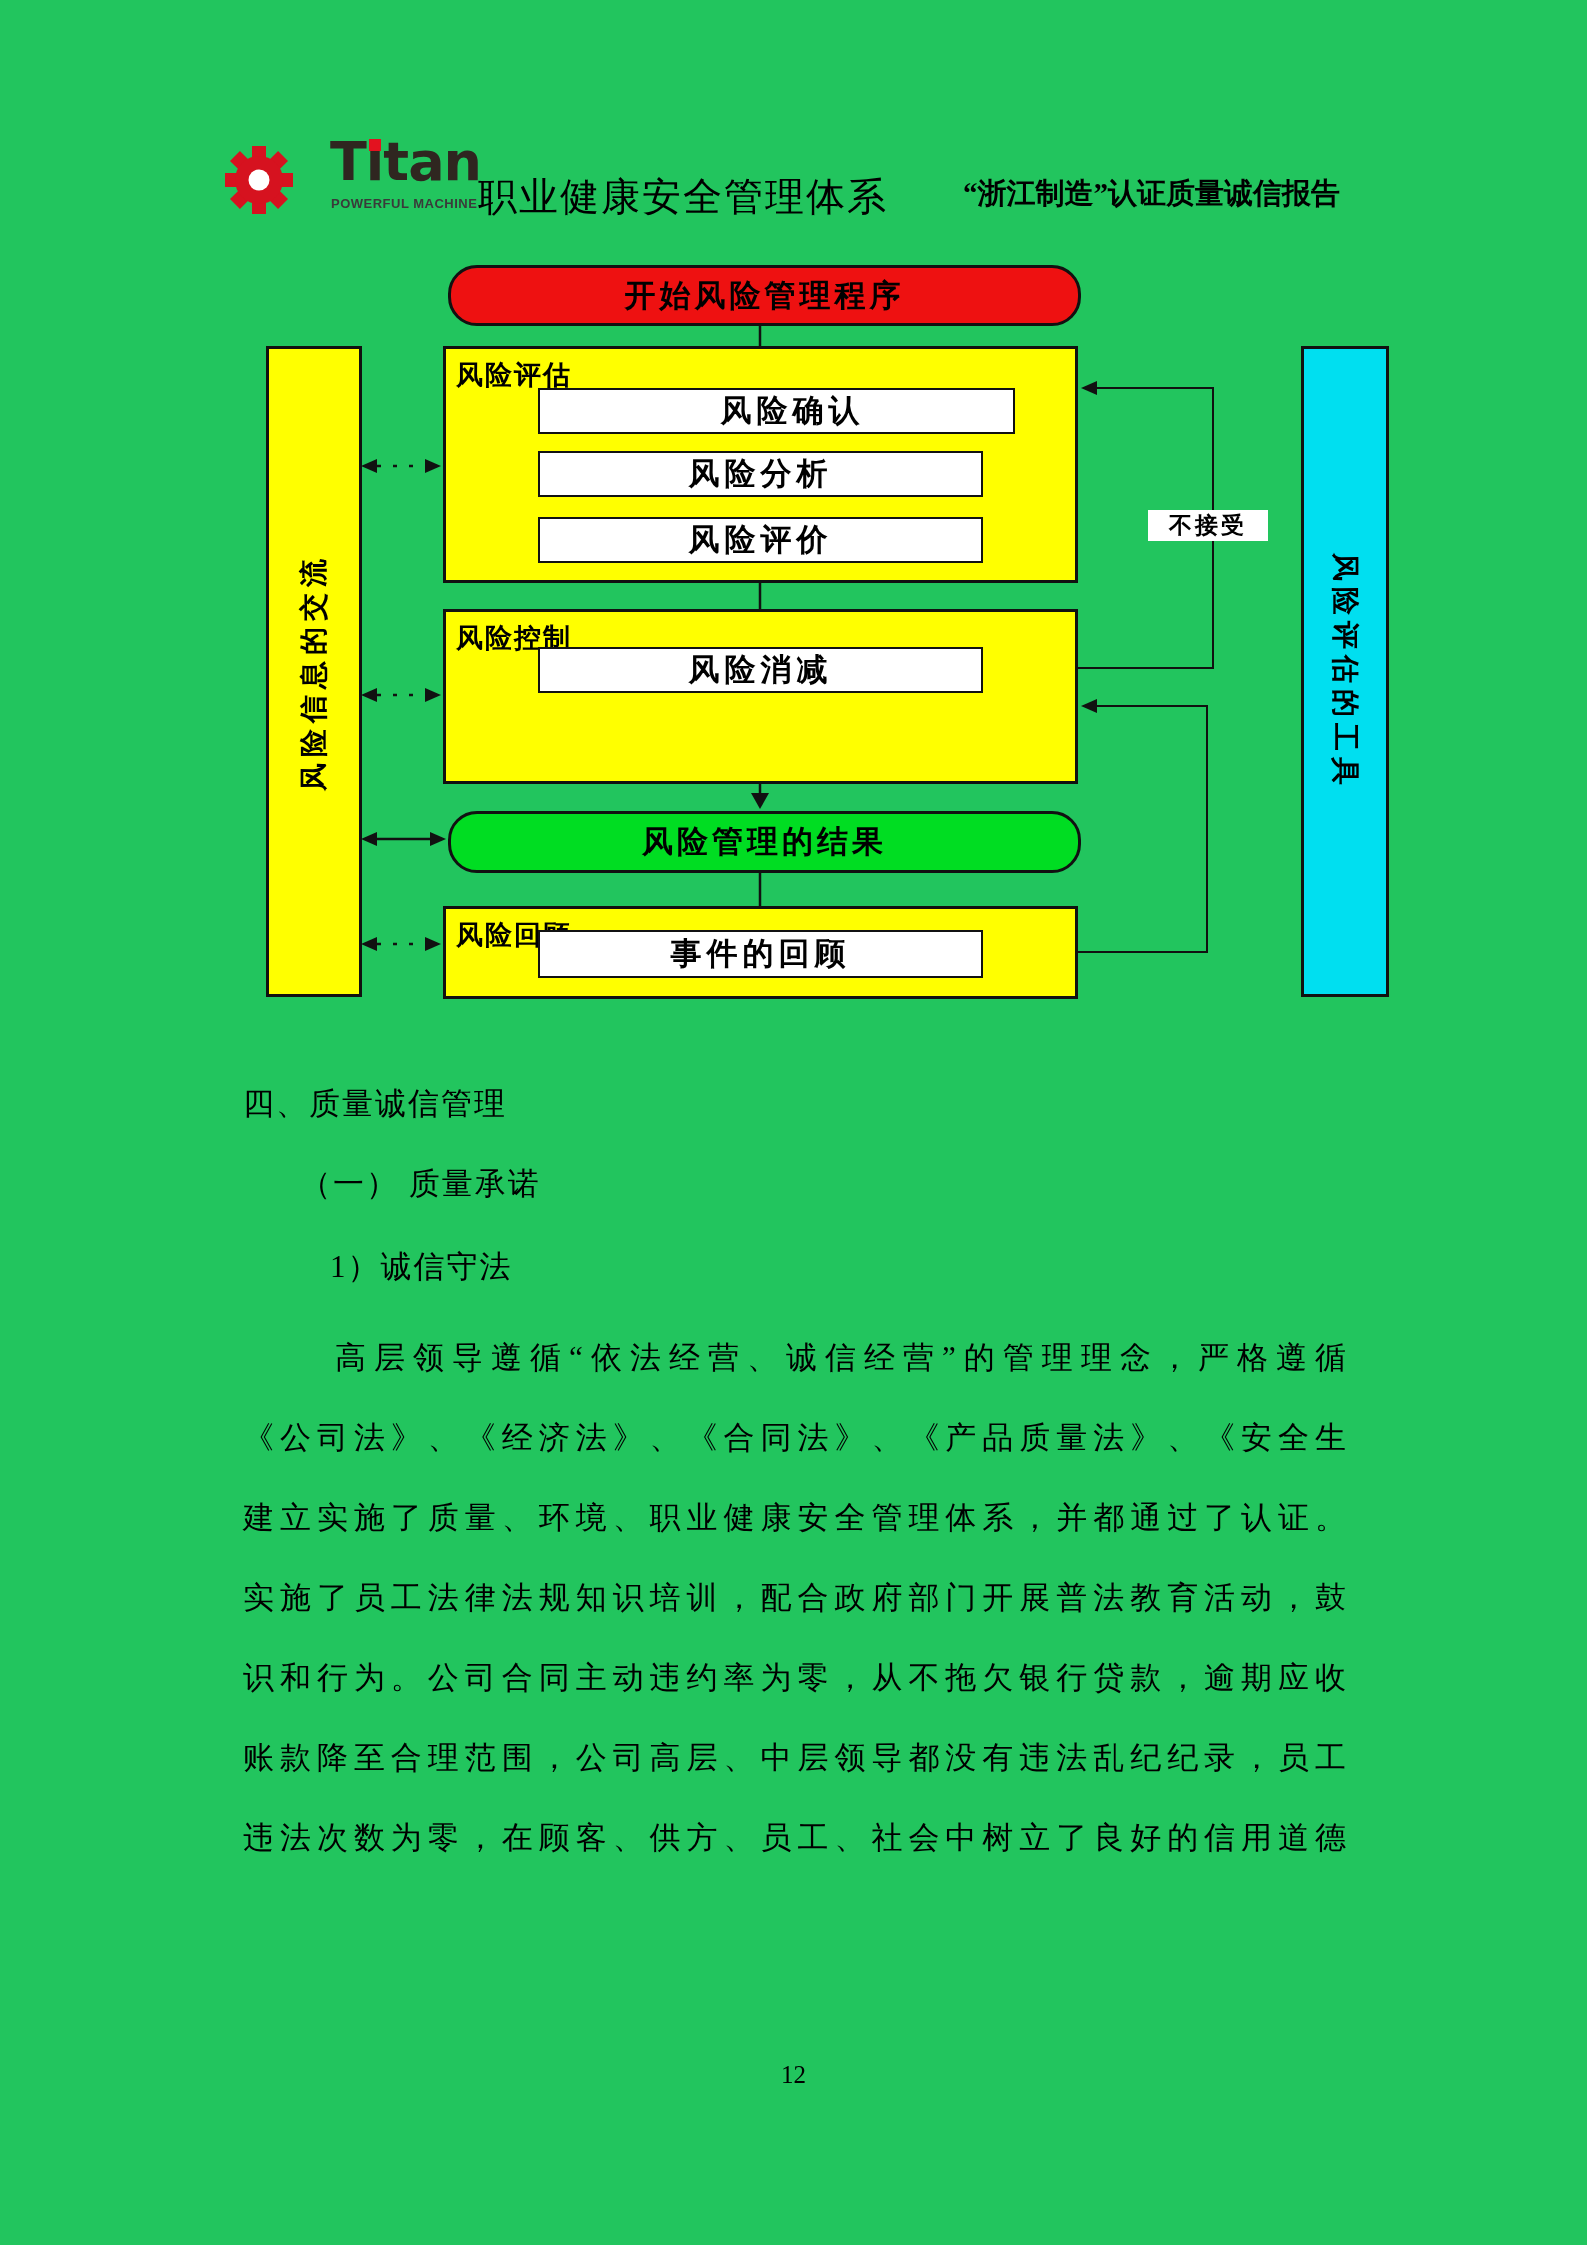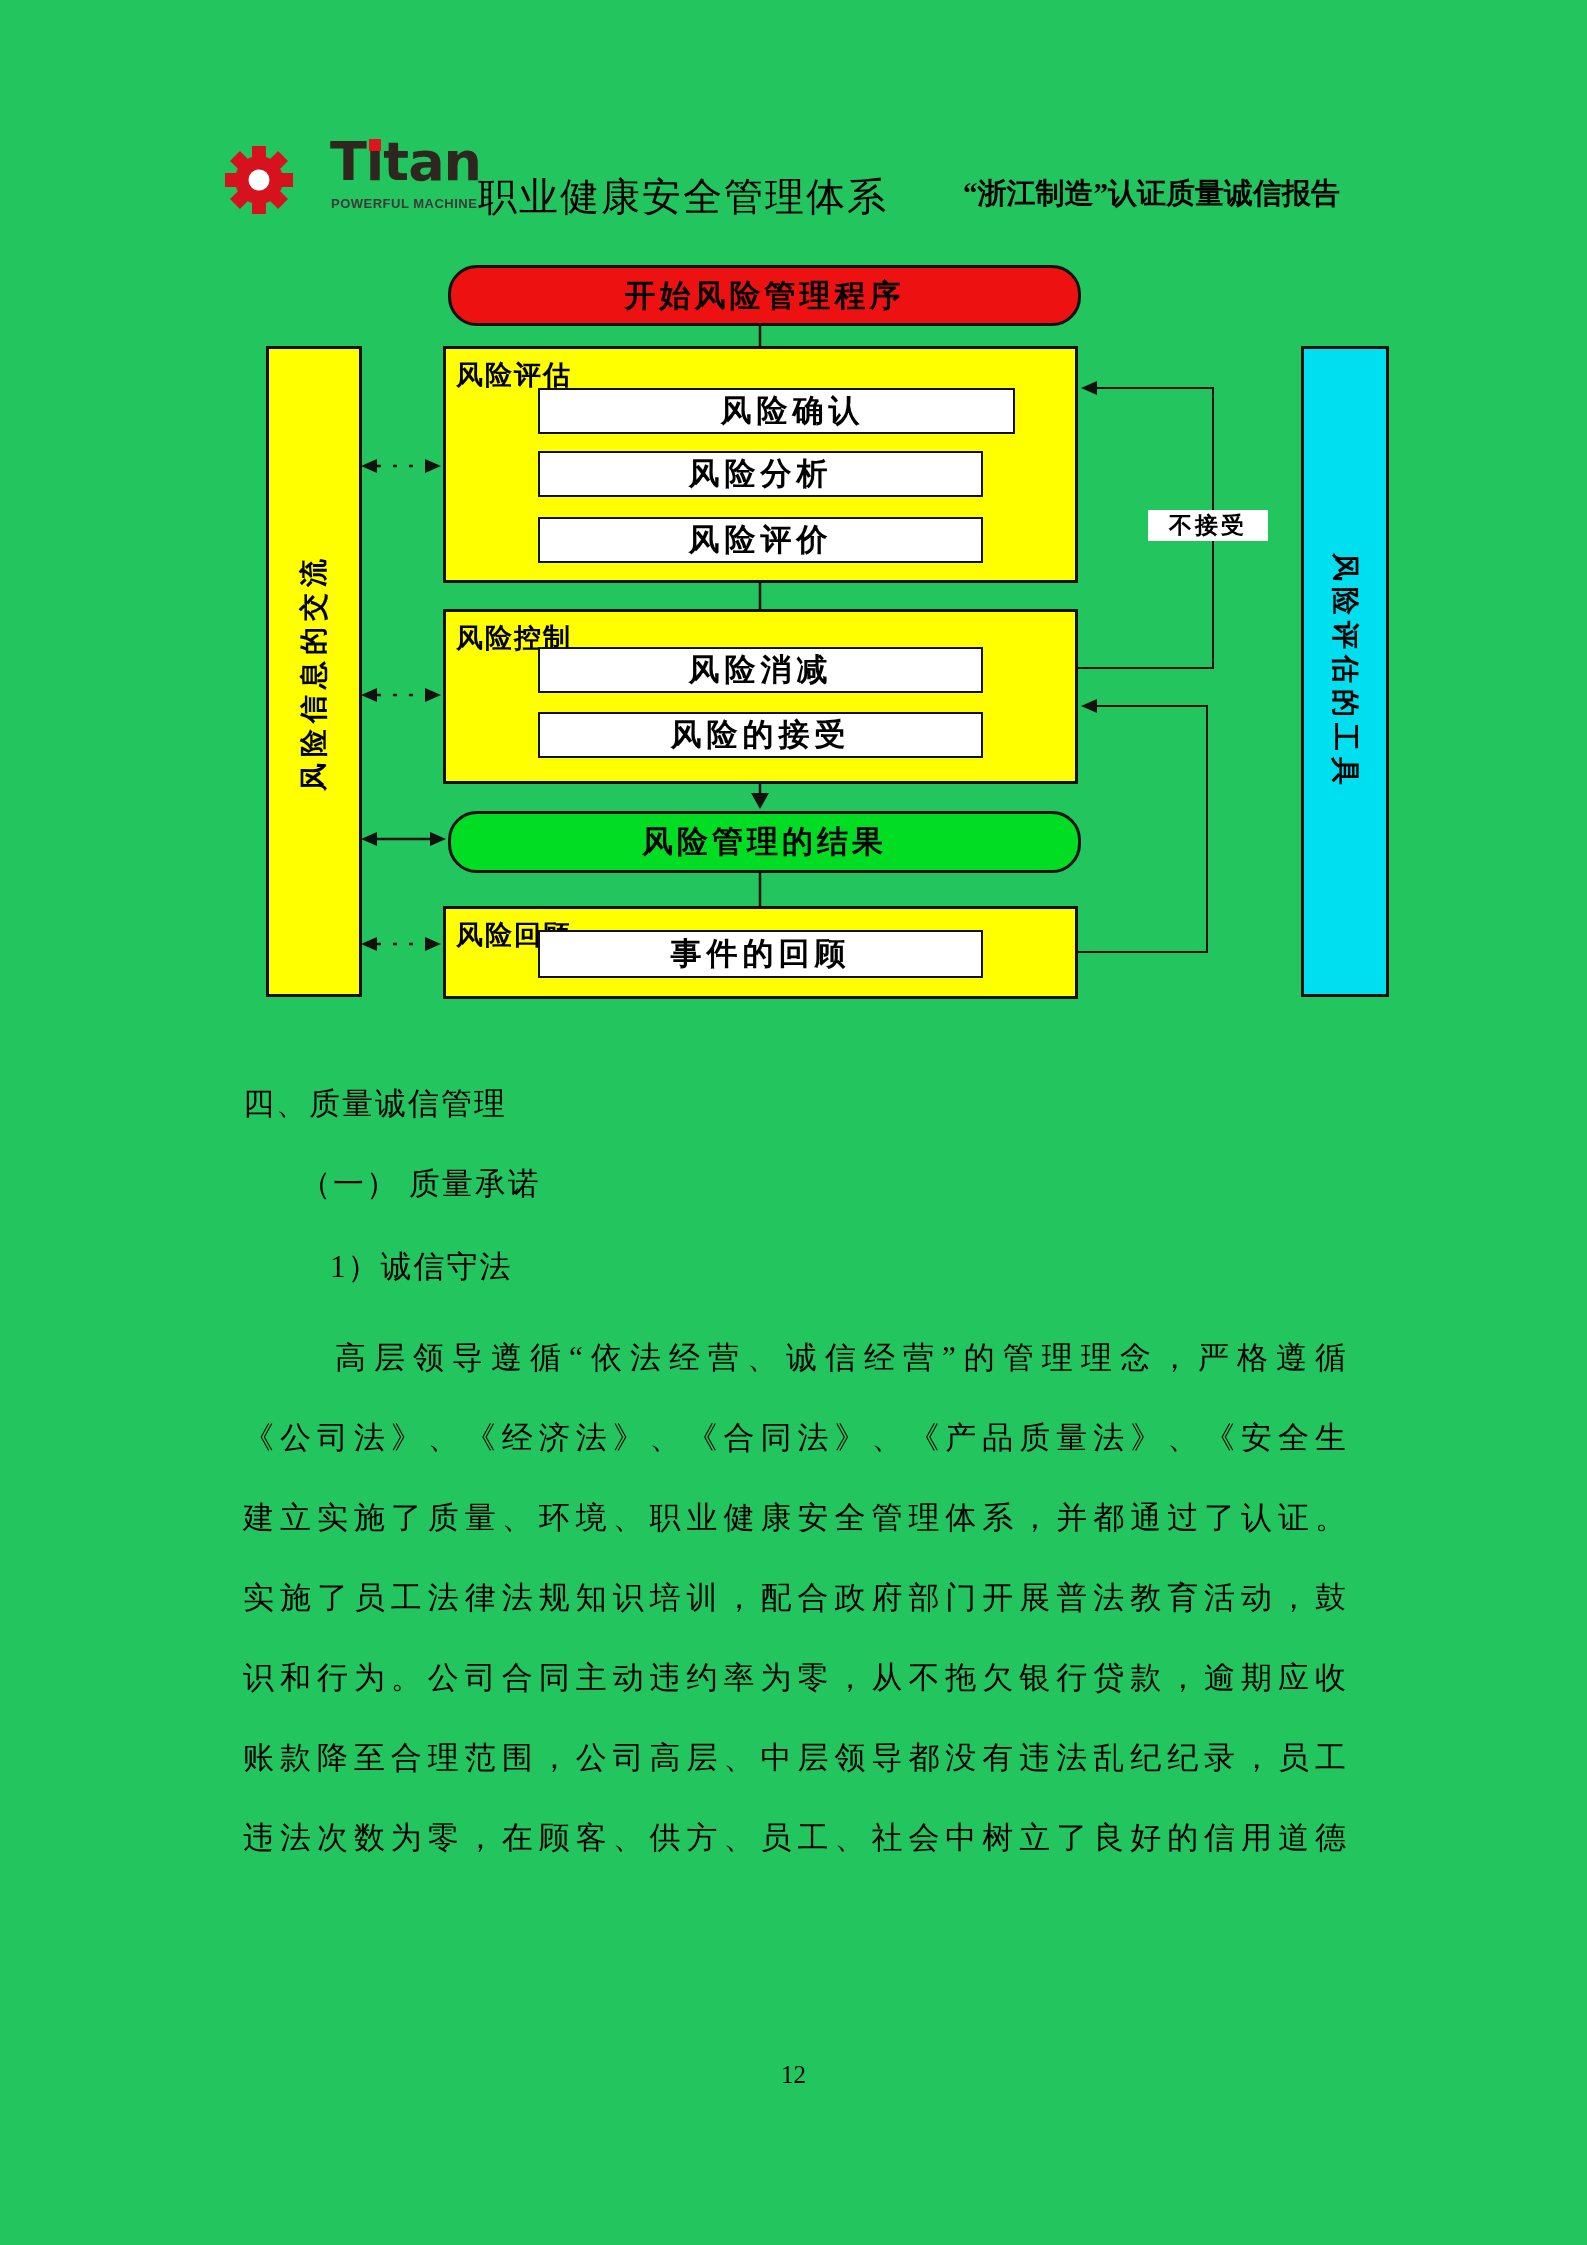--- a/index.html
+++ b/index.html
@@ -154,21 +154,20 @@
       <div class="glabel">风险评估</div>
     </div>
     <div class="step s11">风险确认</div>
     <div class="step s12">风险分析</div>
     <div class="step s13">风险评价</div>
 
     <div class="group g2">
       <div class="glabel">风险控制</div>
     </div>
     <div class="step s21">风险消减</div>
-    <div class="step s22">风险的接受</div>
 
     <div class="stadium result">风险管理的结果</div>
 
     <div class="group g3">
       <div class="glabel">风险回顾</div>
     </div>
     <div class="step s31">事件的回顾</div>
 
     <div class="fb-label">不接受</div>
   </div>

